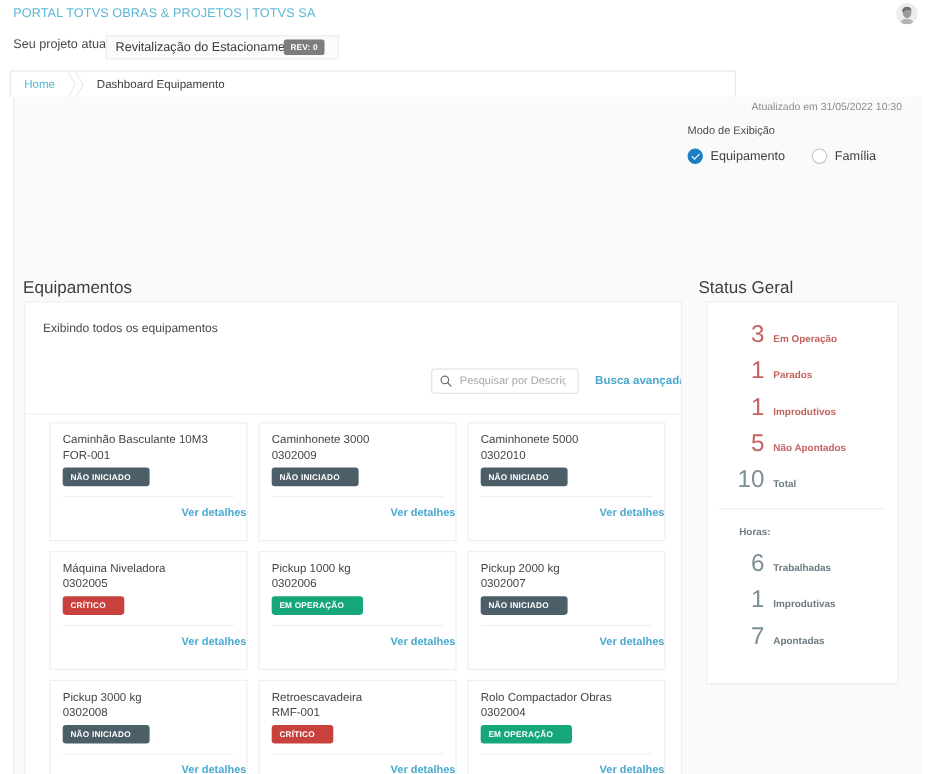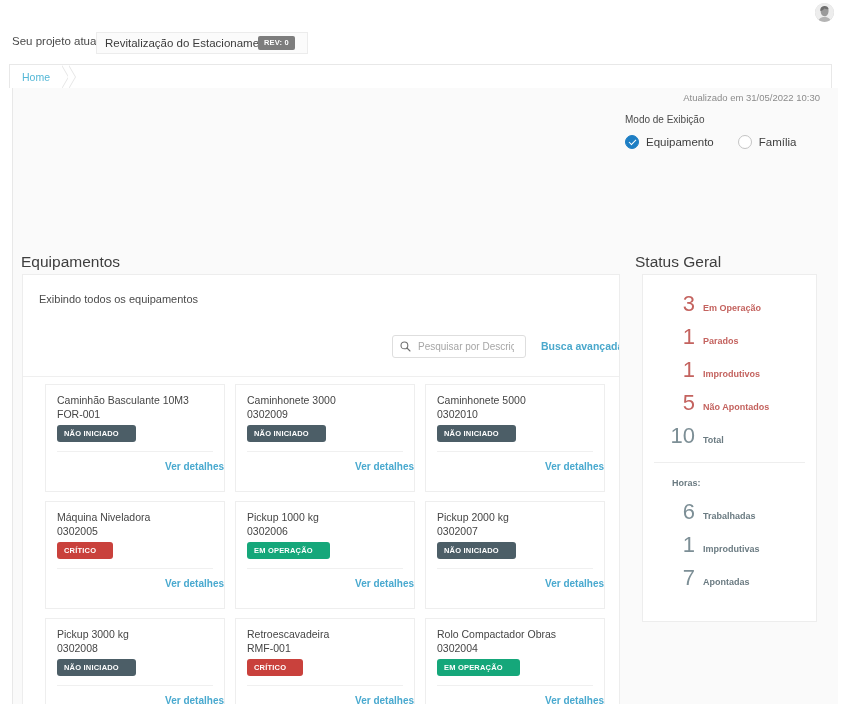--- a/index.html
+++ b/index.html
@@ -50,21 +50,21 @@
   .rev-badge {
     position: absolute; left: 258px; top: 36px;
     background: #7d7d7d; color: #ffffff;
     font-size: 7.5px; font-weight: bold; letter-spacing: .2px;
     padding: 2px 6px 3px 6px; border-radius: 2px;
   }
 
   
   .crumbbar {
     position: absolute; left: 9px; top: 64px;
-    width: 823px; height: 24px;
+    width: 660px; height: 24px;
     background: #ffffff; border: 1px solid #e8e8e8; border-bottom: none;
     display: flex; align-items: center;
   }
   .crumb {
     position: relative;
     font-size: 10.5px; color: #53b7d6;
     padding: 0 12px; height: 100%;
     display: flex; align-items: center; white-space: nowrap;
   }
   .crumb.current { color: #3d3d3d; }
@@ -224,20 +224,21 @@
   
   .scroll-track {
     position: absolute; left: 828px; top: 88px; width: 10px; height: 616px;
     background: #fafafa;
   }
 </style>
 </head>
 <body>
 
 <div class="topbar">
+  <div class="topbar-title">PORTAL TOTVS OBRAS &amp; PROJETOS | TOTVS SA</div>
   <div class="avatar">
     <svg width="19" height="19" viewBox="0 0 19 19">
       <circle cx="9.5" cy="9.5" r="9.5" fill="#ededed"></circle>
       <path d="M9.6 3.4c2.6 0 4.2 1.9 4 4.6-.1 1.6-.5 2.9-1.3 3.9-.7.9-1.6 1.4-2.7 1.4-1.6 0-2.9-1-3.5-2.7-.4-1-.5-2.2-.4-3.4.3-2.4 1.7-3.8 3.9-3.8z" fill="#9a9a9a"></path>
       <path d="M3.1 19c.4-3.2 2.9-5 6.4-5s6 1.8 6.4 5H3.1z" fill="#b4b4b4"></path>
       <path d="M5.3 7.9c-.4-2.6 1.1-4.6 4-4.8 2.3-.1 3.9 1 4.3 2.9-1.4.4-2.9.1-4.3-.6-.9 1.4-2.3 2.2-4 2.5z" fill="#6f6f6f"></path>
     </svg>
   </div>
 </div>
 
@@ -246,20 +247,21 @@
 </div>
 <div class="project-field">
   <span class="project-name">Revitalização do Estacionamento</span>
 </div>
 <div class="rev-badge">REV: 0</div>
 
 <div class="crumbbar">
   <div class="crumb">Home</div>
   <div class="crumb-sep"></div>
   <div class="crumb-sep"></div>
+  <div class="crumb current">Dashboard Equipamento</div>
 </div>
 
 <div class="content">
 
   <div class="updated">Atualizado em 31/05/2022 10:30</div>
 
   <div class="modo-wrap">
     <div class="modo-title">Modo de Exibição</div>
     <div class="modo-opts">
       <div class="radio-opt">

